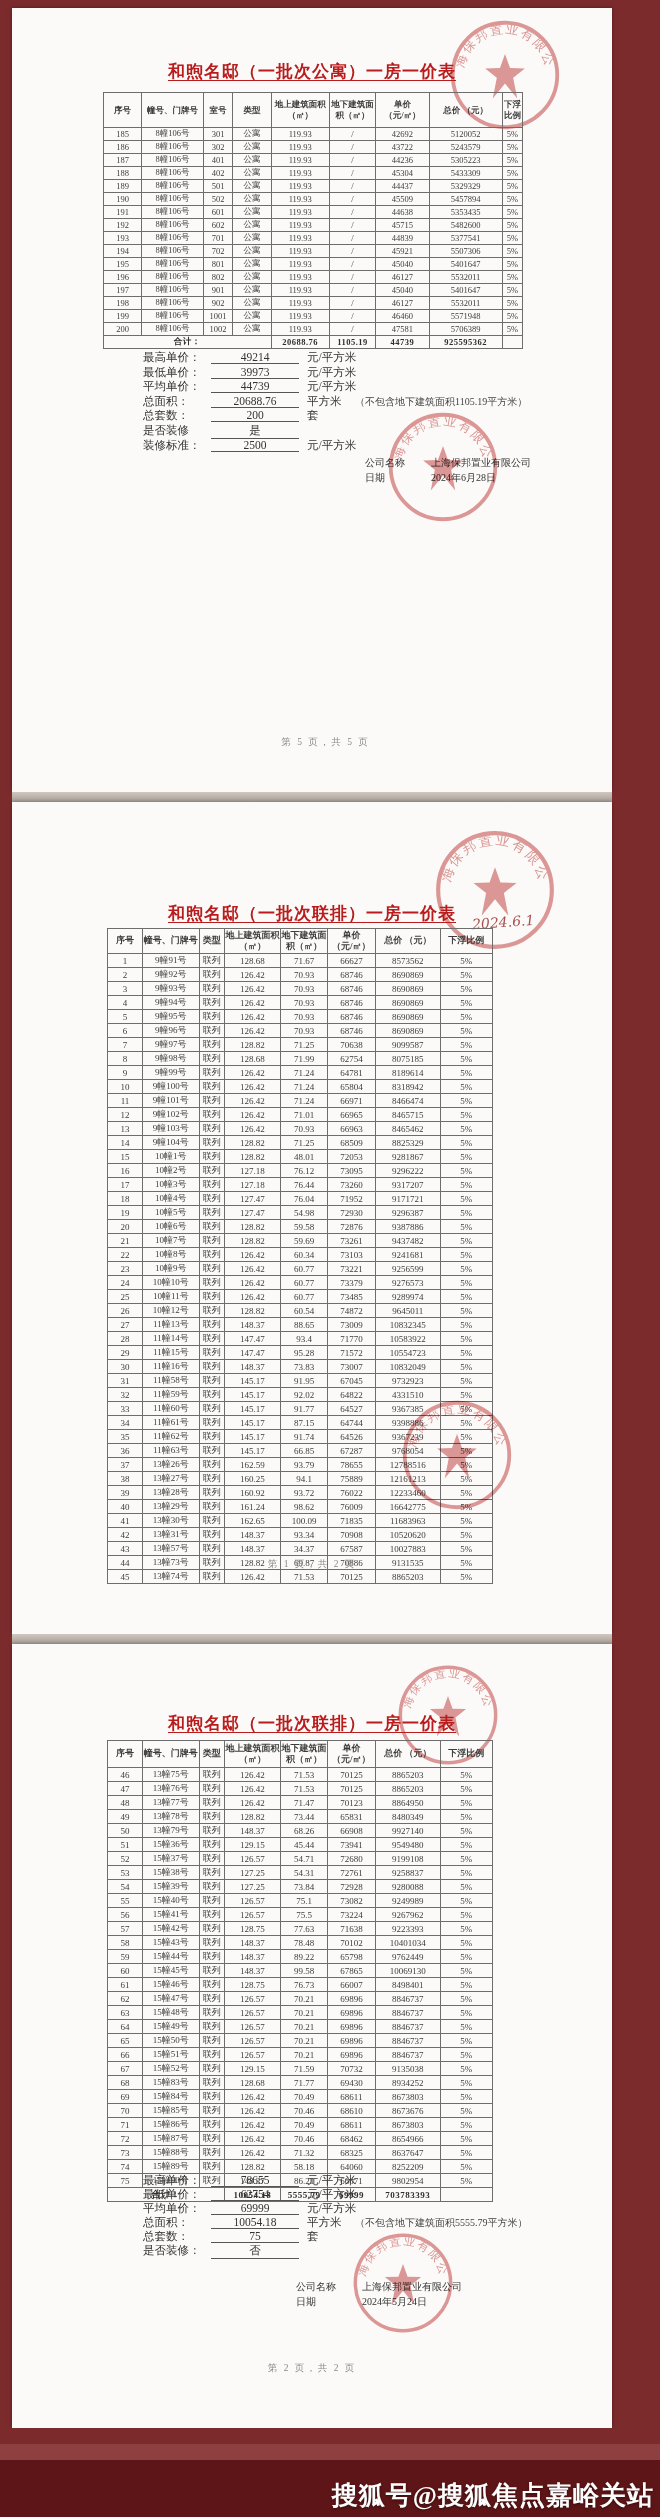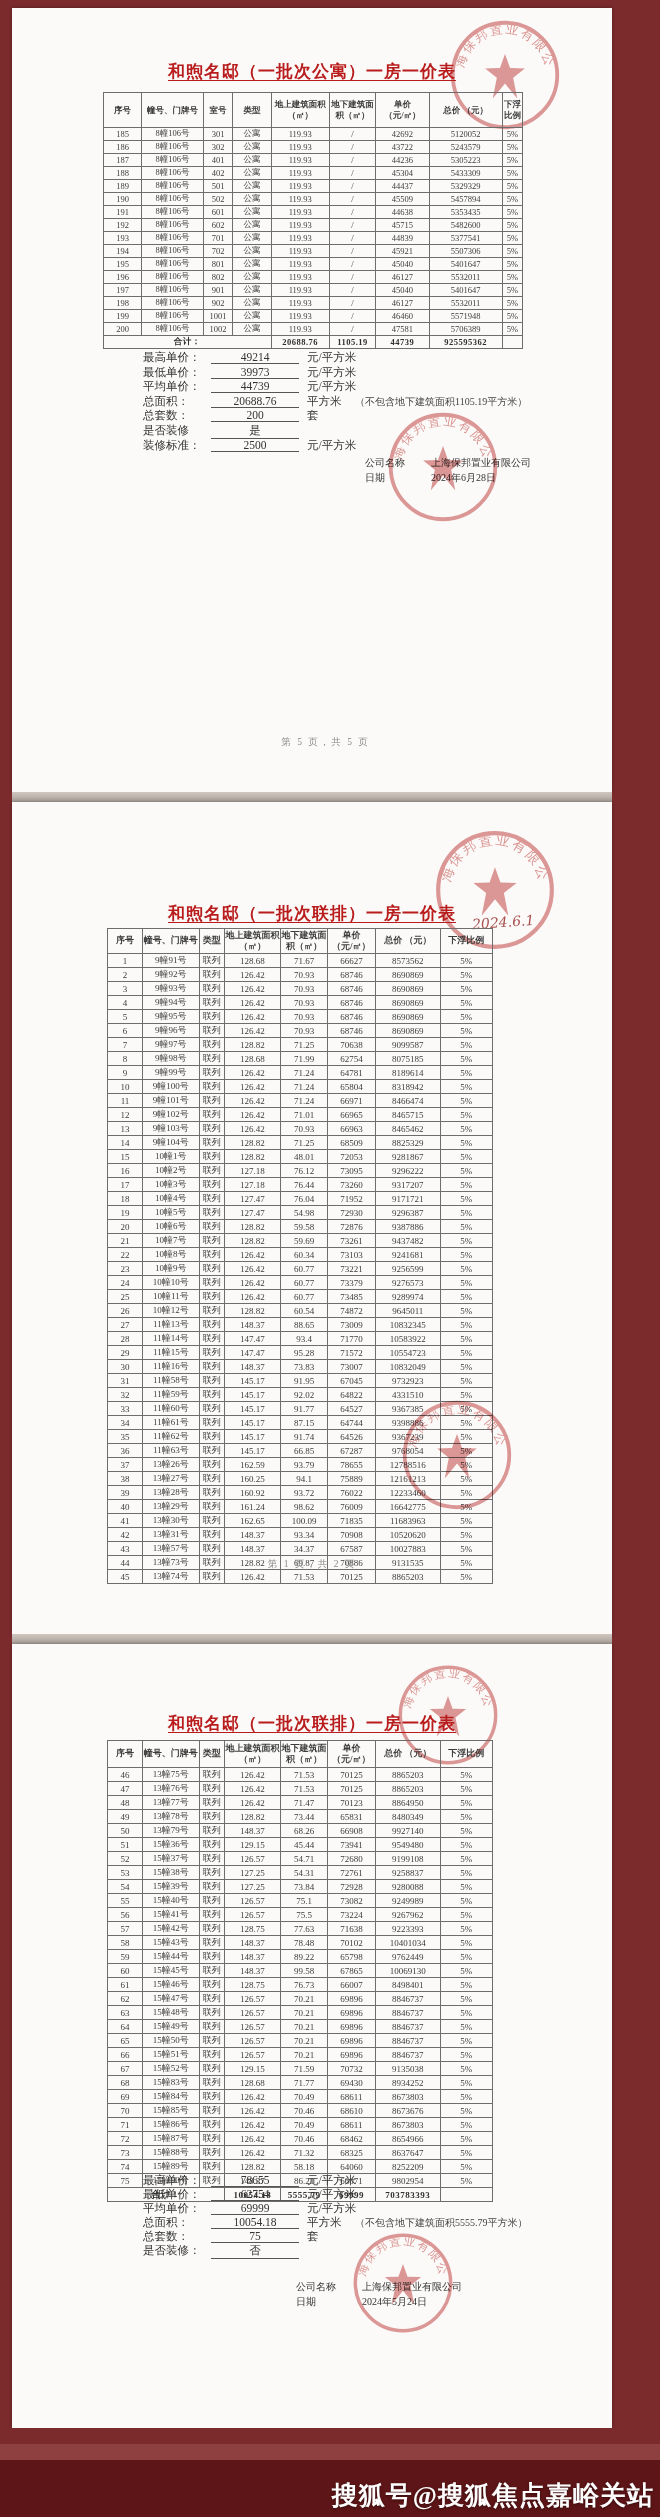--- a/index.html
+++ b/index.html
@@ -1199,17 +1199,18 @@
       <span class="lab">日期</span><span class="val">2024年5月24日</span>
     </div>
   </div>
   <div class="stamp s-co">
     <svg viewBox="0 0 120 120">
       <circle cx="60" cy="60" r="55" fill="none" stroke="#c8504e" stroke-width="4"></circle>
       <path d="M60,38 L65.3,52.7 L80.9,53.2 L68.6,62.8 L72.9,84.8 L60,69 L47.1,84.8 L51.4,62.8 L39.1,53.2 L54.7,52.7 Z" fill="#c8504e"></path>
       <text font-size="13.5" fill="#c8504e" letter-spacing="2"><textPath href="#seal-arc" startOffset="50%" text-anchor="middle">上海保邦置业有限公司</textPath></text>
     </svg>
   </div>
+  <div class="pagefoot">第 2 页，共 2 页</div>
 </div>
 
 <div class="bottom-band">
   <span class="watermark">搜狐号@搜狐焦点嘉峪关站</span>
 </div>
 
 </body></html>

